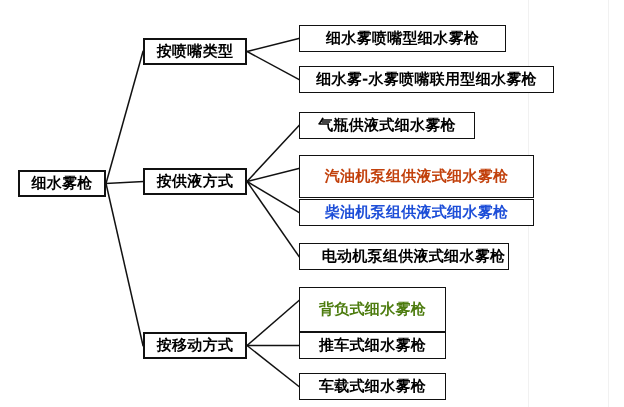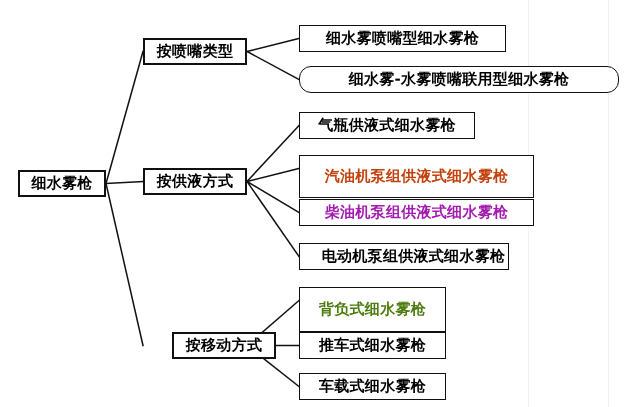--- a/index.html
+++ b/index.html
@@ -84,25 +84,25 @@
       <line x1="247" y1="345.5" x2="299" y2="345.5" stroke="#111111" stroke-width="1.5" stroke-linecap="square"></line>
       <line x1="247" y1="345.5" x2="299" y2="386.5" stroke="#111111" stroke-width="1.5" stroke-linecap="square"></line>
     </svg>
 
   <div id="node-layer">
       <div class="guide" style="left: 528px; background: rgb(241, 241, 241);"></div>
       <div class="guide" style="left: 608px; background: rgb(241, 241, 241);"></div>
       <div class="node root" style="left: 18px; top: 170px; width: 88px; height: 27px; border-color: rgb(17, 17, 17); color: rgb(0, 0, 0);">细水雾枪</div>
       <div class="node branch" style="left: 143px; top: 38px; width: 104px; height: 27px; border-color: rgb(17, 17, 17); color: rgb(0, 0, 0);">按喷嘴类型</div>
       <div class="node leaf" style="left: 299px; top: 25px; width: 207px; height: 27px; border-color: rgb(17, 17, 17); color: rgb(0, 0, 0);">细水雾喷嘴型细水雾枪</div>
-      <div class="node leaf" style="left: 299px; top: 66px; width: 320px; height: 27px; border-color: rgb(17, 17, 17); color: rgb(0, 0, 0); border-radius: 12px;">细水雾-水雾喷嘴联用型细水雾枪</div>
+      <div class="node leaf" style="left: 299px; top: 66px; width: 255px; height: 27px; border-color: rgb(17, 17, 17); color: rgb(0, 0, 0);">细水雾-水雾喷嘴联用型细水雾枪</div>
       <div class="node branch" style="left: 143px; top: 168px; width: 104px; height: 27px; border-color: rgb(17, 17, 17); color: rgb(0, 0, 0);">按供液方式</div>
       <div class="node leaf" style="left: 299px; top: 112px; width: 176px; height: 27px; border-color: rgb(17, 17, 17); color: rgb(0, 0, 0);">气瓶供液式细水雾枪</div>
       <div class="node leaf" style="left: 299px; top: 155px; width: 235px; height: 43px; border-color: rgb(17, 17, 17); color: #c2410c;">汽油机泵组供液式细水雾枪</div>
-      <div class="node leaf" style="left: 299px; top: 199px; width: 235px; height: 27px; border-color: rgb(17, 17, 17); color: #a21caf;">柴油机泵组供液式细水雾枪</div>
+      <div class="node leaf" style="left: 299px; top: 199px; width: 235px; height: 27px; border-color: rgb(17, 17, 17); color: #1d4ed8;">柴油机泵组供液式细水雾枪</div>
       <div class="node leaf" style="left: 299px; top: 243px; width: 210px; height: 27px; border-color: rgb(17, 17, 17); color: rgb(0, 0, 0); padding-left: 24px;">电动机泵组供液式细水雾枪</div>
-      <div class="node branch" style="left: 143px; top: 332px; width: 104px; height: 27px; border-color: rgb(17, 17, 17); color: rgb(0, 0, 0); margin-left: 29px;">按移动方式</div>
+      <div class="node branch" style="left: 143px; top: 332px; width: 104px; height: 27px; border-color: rgb(17, 17, 17); color: rgb(0, 0, 0);">按移动方式</div>
       <div class="node leaf" style="left: 299px; top: 287px; width: 147px; height: 45px; border-color: rgb(17, 17, 17); color: #4d7c0f;">背负式细水雾枪</div>
       <div class="node leaf" style="left: 299px; top: 332px; width: 147px; height: 27px; border-color: rgb(17, 17, 17); color: #000000;">推车式细水雾枪</div>
       <div class="node leaf" style="left: 299px; top: 373px; width: 147px; height: 27px; border-color: rgb(17, 17, 17); color: rgb(0, 0, 0); text-align: right;">车载式细水雾枪</div>
     </div>
 
 </div>
 
 </body></html>

